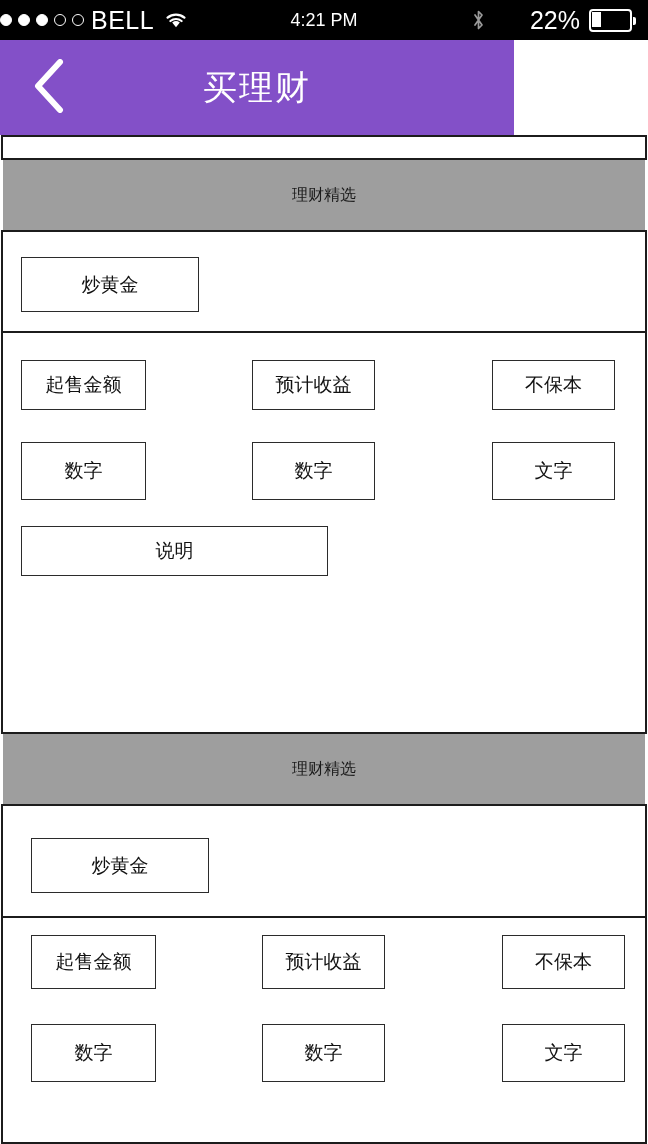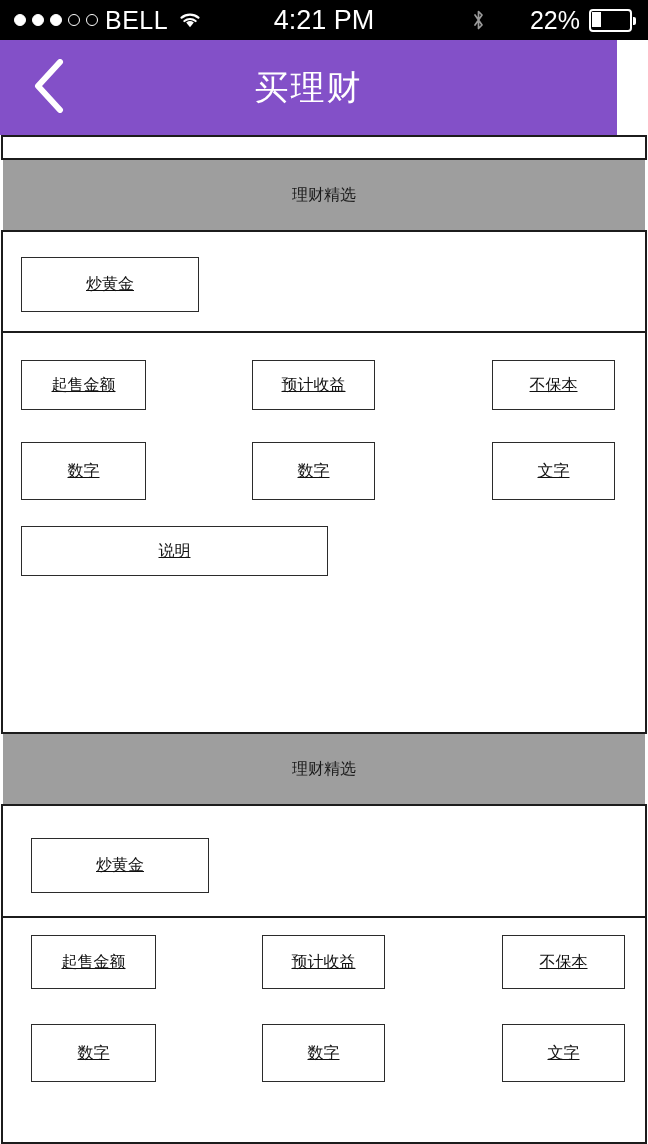--- a/index.html
+++ b/index.html
@@ -10,48 +10,48 @@
     overflow:hidden;
   }
   .screen { position:relative; width:648px; height:1144px; background:#fff; }
 
   
   .statusbar{
     position:absolute; left:0; top:0; width:648px; height:40px;
     background:#000; color:#fff;
     display:flex; align-items:center;
   }
-  .sb-left{ display:flex; align-items:center; gap:7px; padding-left:14px; flex:0 0 auto; }
+  .sb-left{ display:flex; align-items:center; gap:7px; flex:0 0 auto; }
   .dots{ display:flex; align-items:center; gap:6px; }
   .dot{ width:12px; height:12px; border-radius:50%; border:1.6px solid #fff; }
   .dot.filled{ background:#fff; }
   .carrier{ font-size:25px; letter-spacing:0.5px; font-weight:400; color:#fff;
             font-family:"Liberation Sans",sans-serif; }
   .wifi{ width:24px; height:18px; position:relative; margin-left:3px; }
   .sb-center{ position:absolute; left:0; right:0; text-align:center; }
-  .clock{ font-size:27px; color:#fff; font-family:"Liberation Sans",sans-serif; font-weight:400; }
+  .clock{ font-size:18px; color:#fff; font-family:"Liberation Sans",sans-serif; font-weight:400; }
   .sb-right{ margin-left:auto; display:flex; align-items:center; gap:9px; padding-right:12px; }
   .bt{ width:13px; height:22px; }
   .batt-pct{ font-size:25px; color:#fff; font-family:"Liberation Sans",sans-serif;margin-left:36px; }
   .battery{ position:relative; width:47px; height:23px; }
   .battery .shell{
     position:absolute; left:0; top:0; width:43px; height:23px;
     border:2px solid #fff; border-radius:4px;
   }
   .battery .fill{
     position:absolute; left:3px; top:3px; height:15px; width:9px; background:#fff;
   }
   .battery .nub{
     position:absolute; right:0; top:8px; width:3px; height:8px;
     background:#fff; border-radius:0 2px 2px 0;
   }
 
   
   .navbar{
-    position:absolute; left:0; top:40px; width:617px; height:95px;
+    position:absolute; left:0; top:40px; width:514px; height:95px;
     background:#8350c8;
   }
   .back-btn{
     position:absolute; left:14px; top:0; width:70px; height:95px;
     display:flex; align-items:center; justify-content:center;
   }
   .nav-title{
     position:absolute; left:0; right:0; top:0; height:95px;
     display:flex; align-items:center; justify-content:center;
     color:#fff; font-size:34px; letter-spacing:2px; font-weight:400;
@@ -71,21 +71,21 @@
 
   .band{
     position:absolute; left:3px; width:642px; background:#9e9e9e;
     display:flex; align-items:center; justify-content:center;
     color:#1a1a1a; font-size:16px;
   }
 
   .wbox{
     position:absolute; background:#fff; border:1.5px solid #2b2b2b;
     display:flex; align-items:center; justify-content:center;
-    color:#111; font-size:16px;text-decoration:underline;
+    color:#111; font-size:19px;
   }
 
   .xbox{ position:absolute; background:#fff; border:1.5px solid #2b2b2b; }
   .xbox svg{ position:absolute; left:0; top:0; width:100%; height:100%; }
   .xbox .lbl{
     position:absolute; left:0; top:0; right:0; bottom:0;
     display:flex; align-items:center; justify-content:center;
     color:#111; font-size:16px; background:transparent;
   }
 </style>

